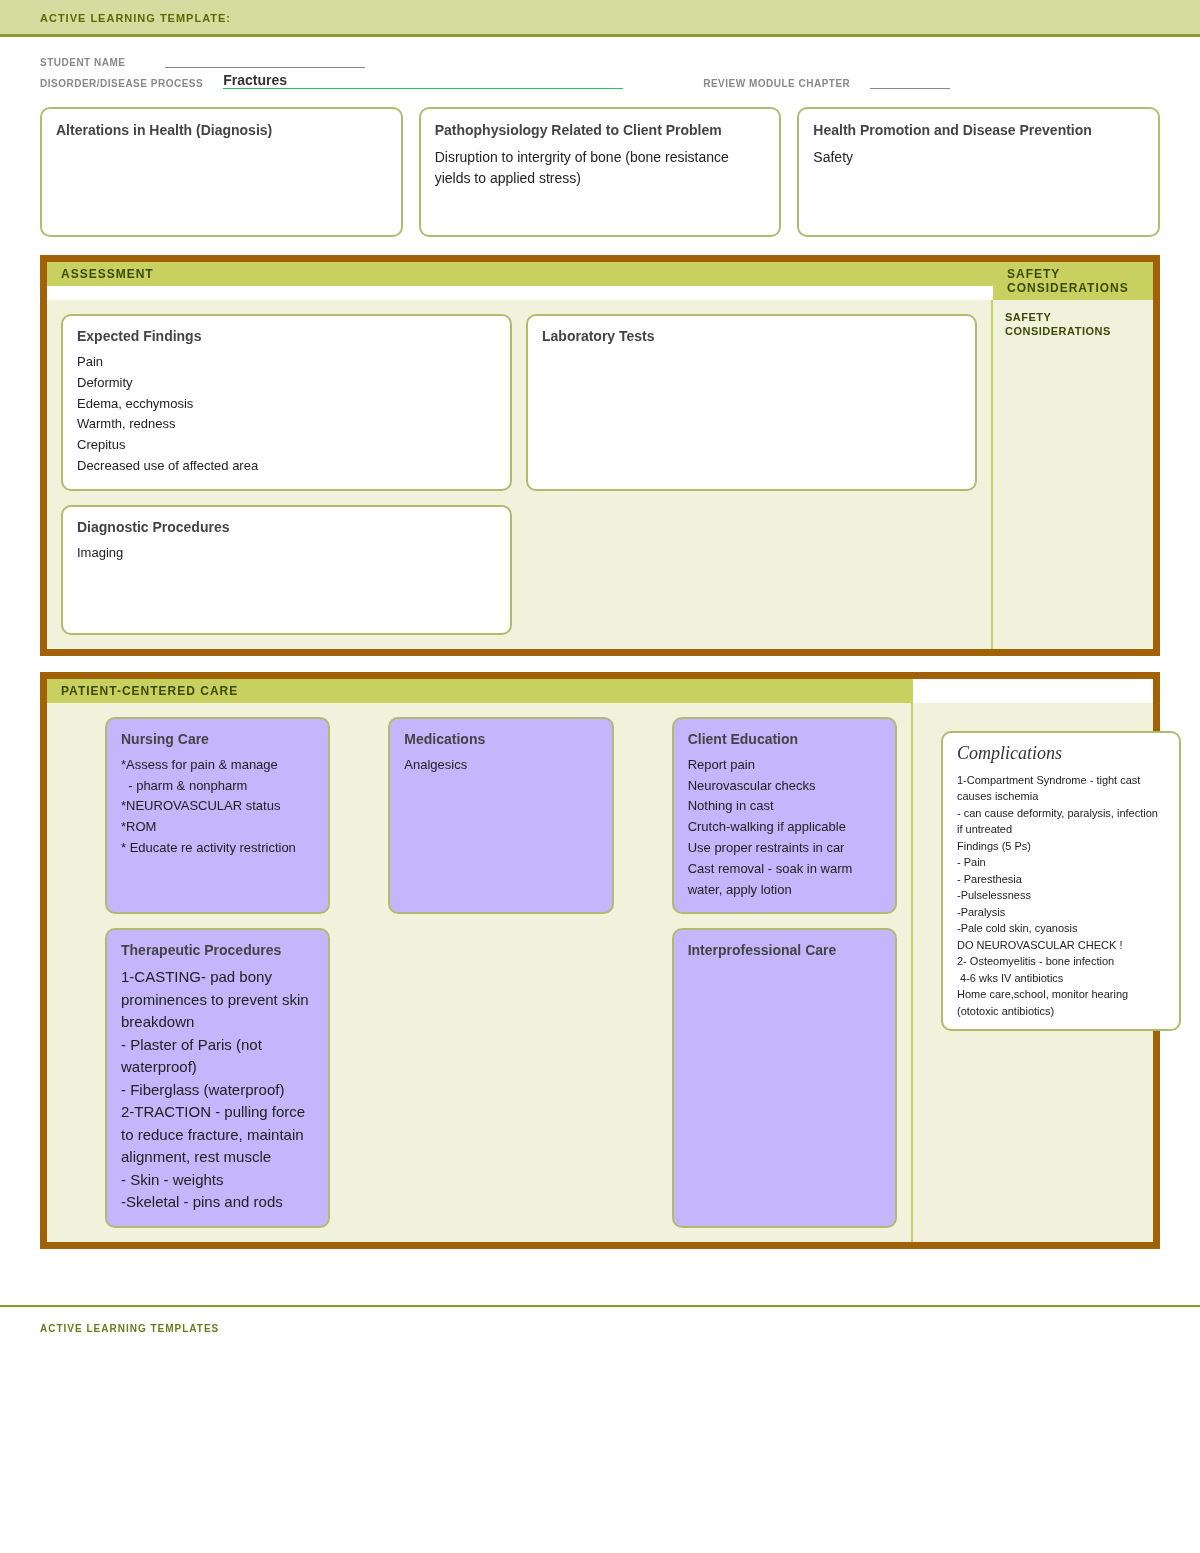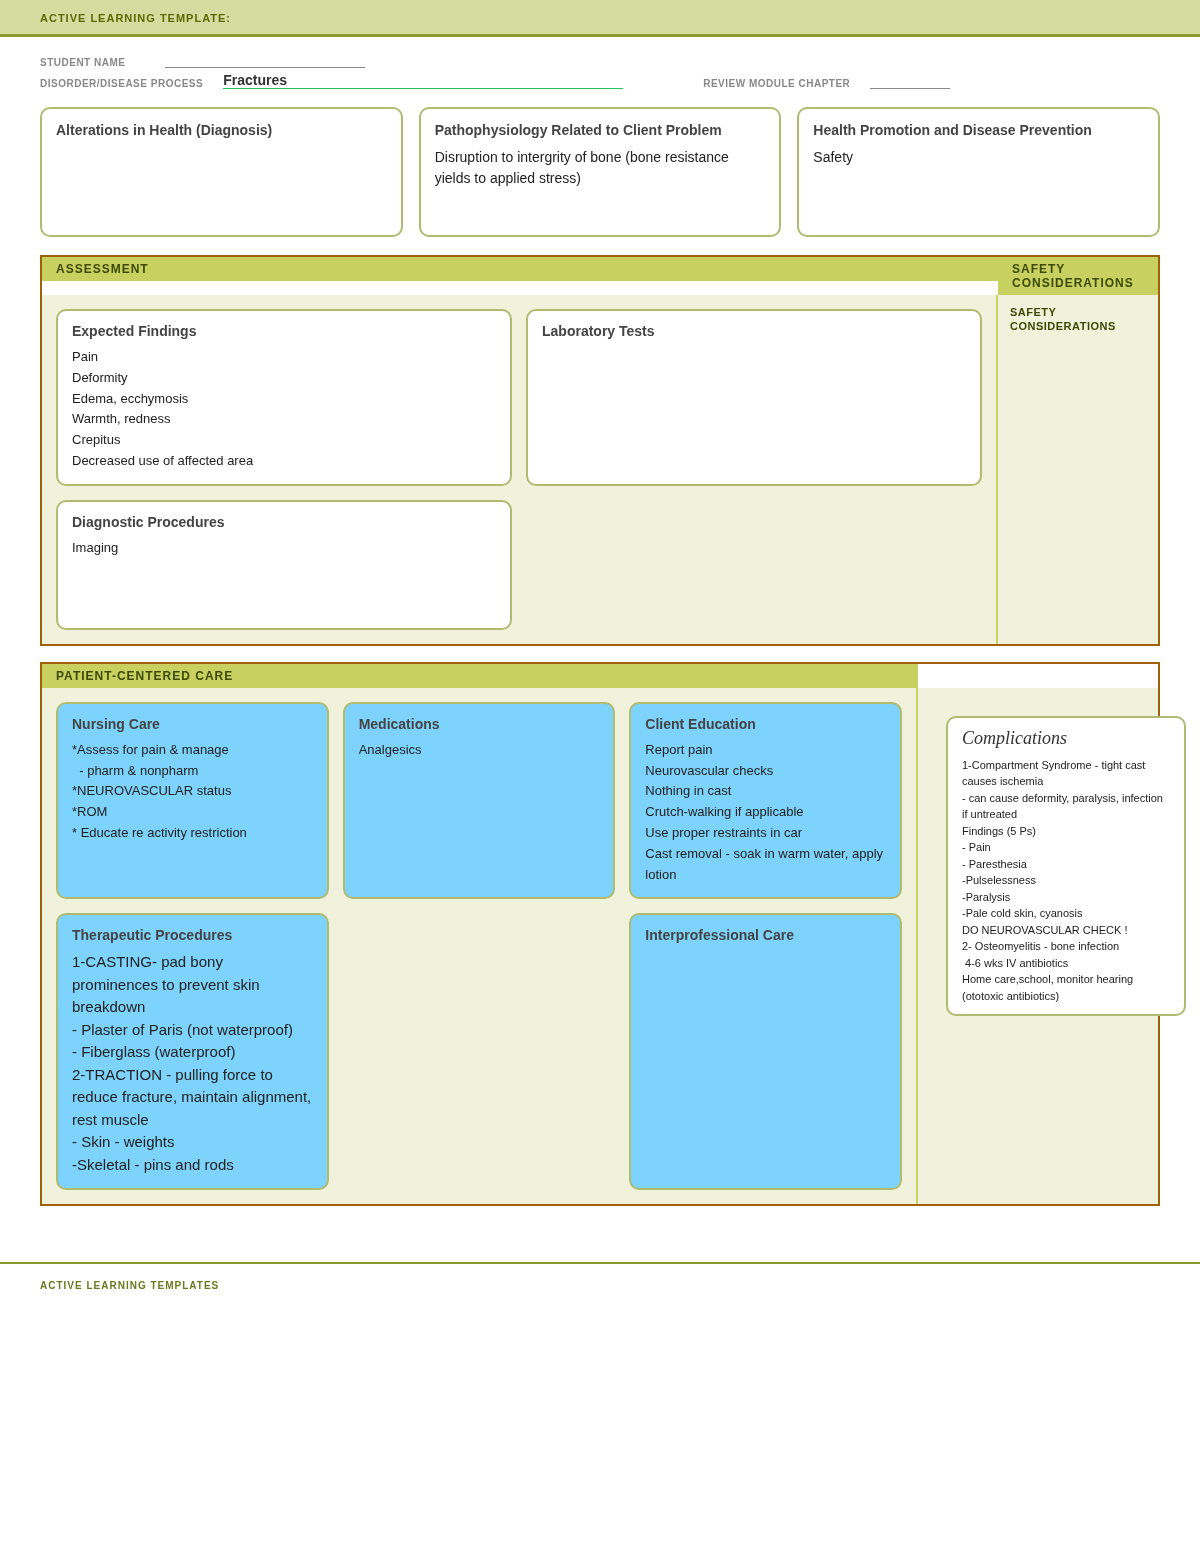--- a/index.html
+++ b/index.html
@@ -165,22 +165,23 @@
     .pcc-main {
       flex: 1;
       background: #f0f2dc;
       padding: 14px;
       border-right: 2px solid #c8d060;
     }
     .pcc-box {
       border: 2px solid #b0bb70;
       border-radius: 10px;
       padding: 12px 14px;
-      background: #7dd3fc;
+      background: #c4b5fd;
       min-height: 130px;
+      margin-left: 44px;
     }
     .pcc-box .box-title {
       font-size: 14px;
       font-weight: bold;
       color: #444;
       margin-bottom: 8px;
     }
     .pcc-box .box-content {
       font-size: 13px;
       color: #222;
@@ -217,21 +218,21 @@
       font-size: 10px;
       font-weight: bold;
       letter-spacing: 1px;
       color: #6a7a20;
       text-transform: uppercase;
       border-top: 2px solid #8a9a30;
       margin-top: 20px;
     }
 
     .section-wrapper {
-      border: 2px solid #a16207;
+      border: 7px solid #a16207;
       margin-bottom: 16px;
     }
   </style>
 </head>
 <body>
 
 <div class="header">
   <div class="header-title-line">
     <span class="header-label">ACTIVE LEARNING TEMPLATE:</span>
   </div>

